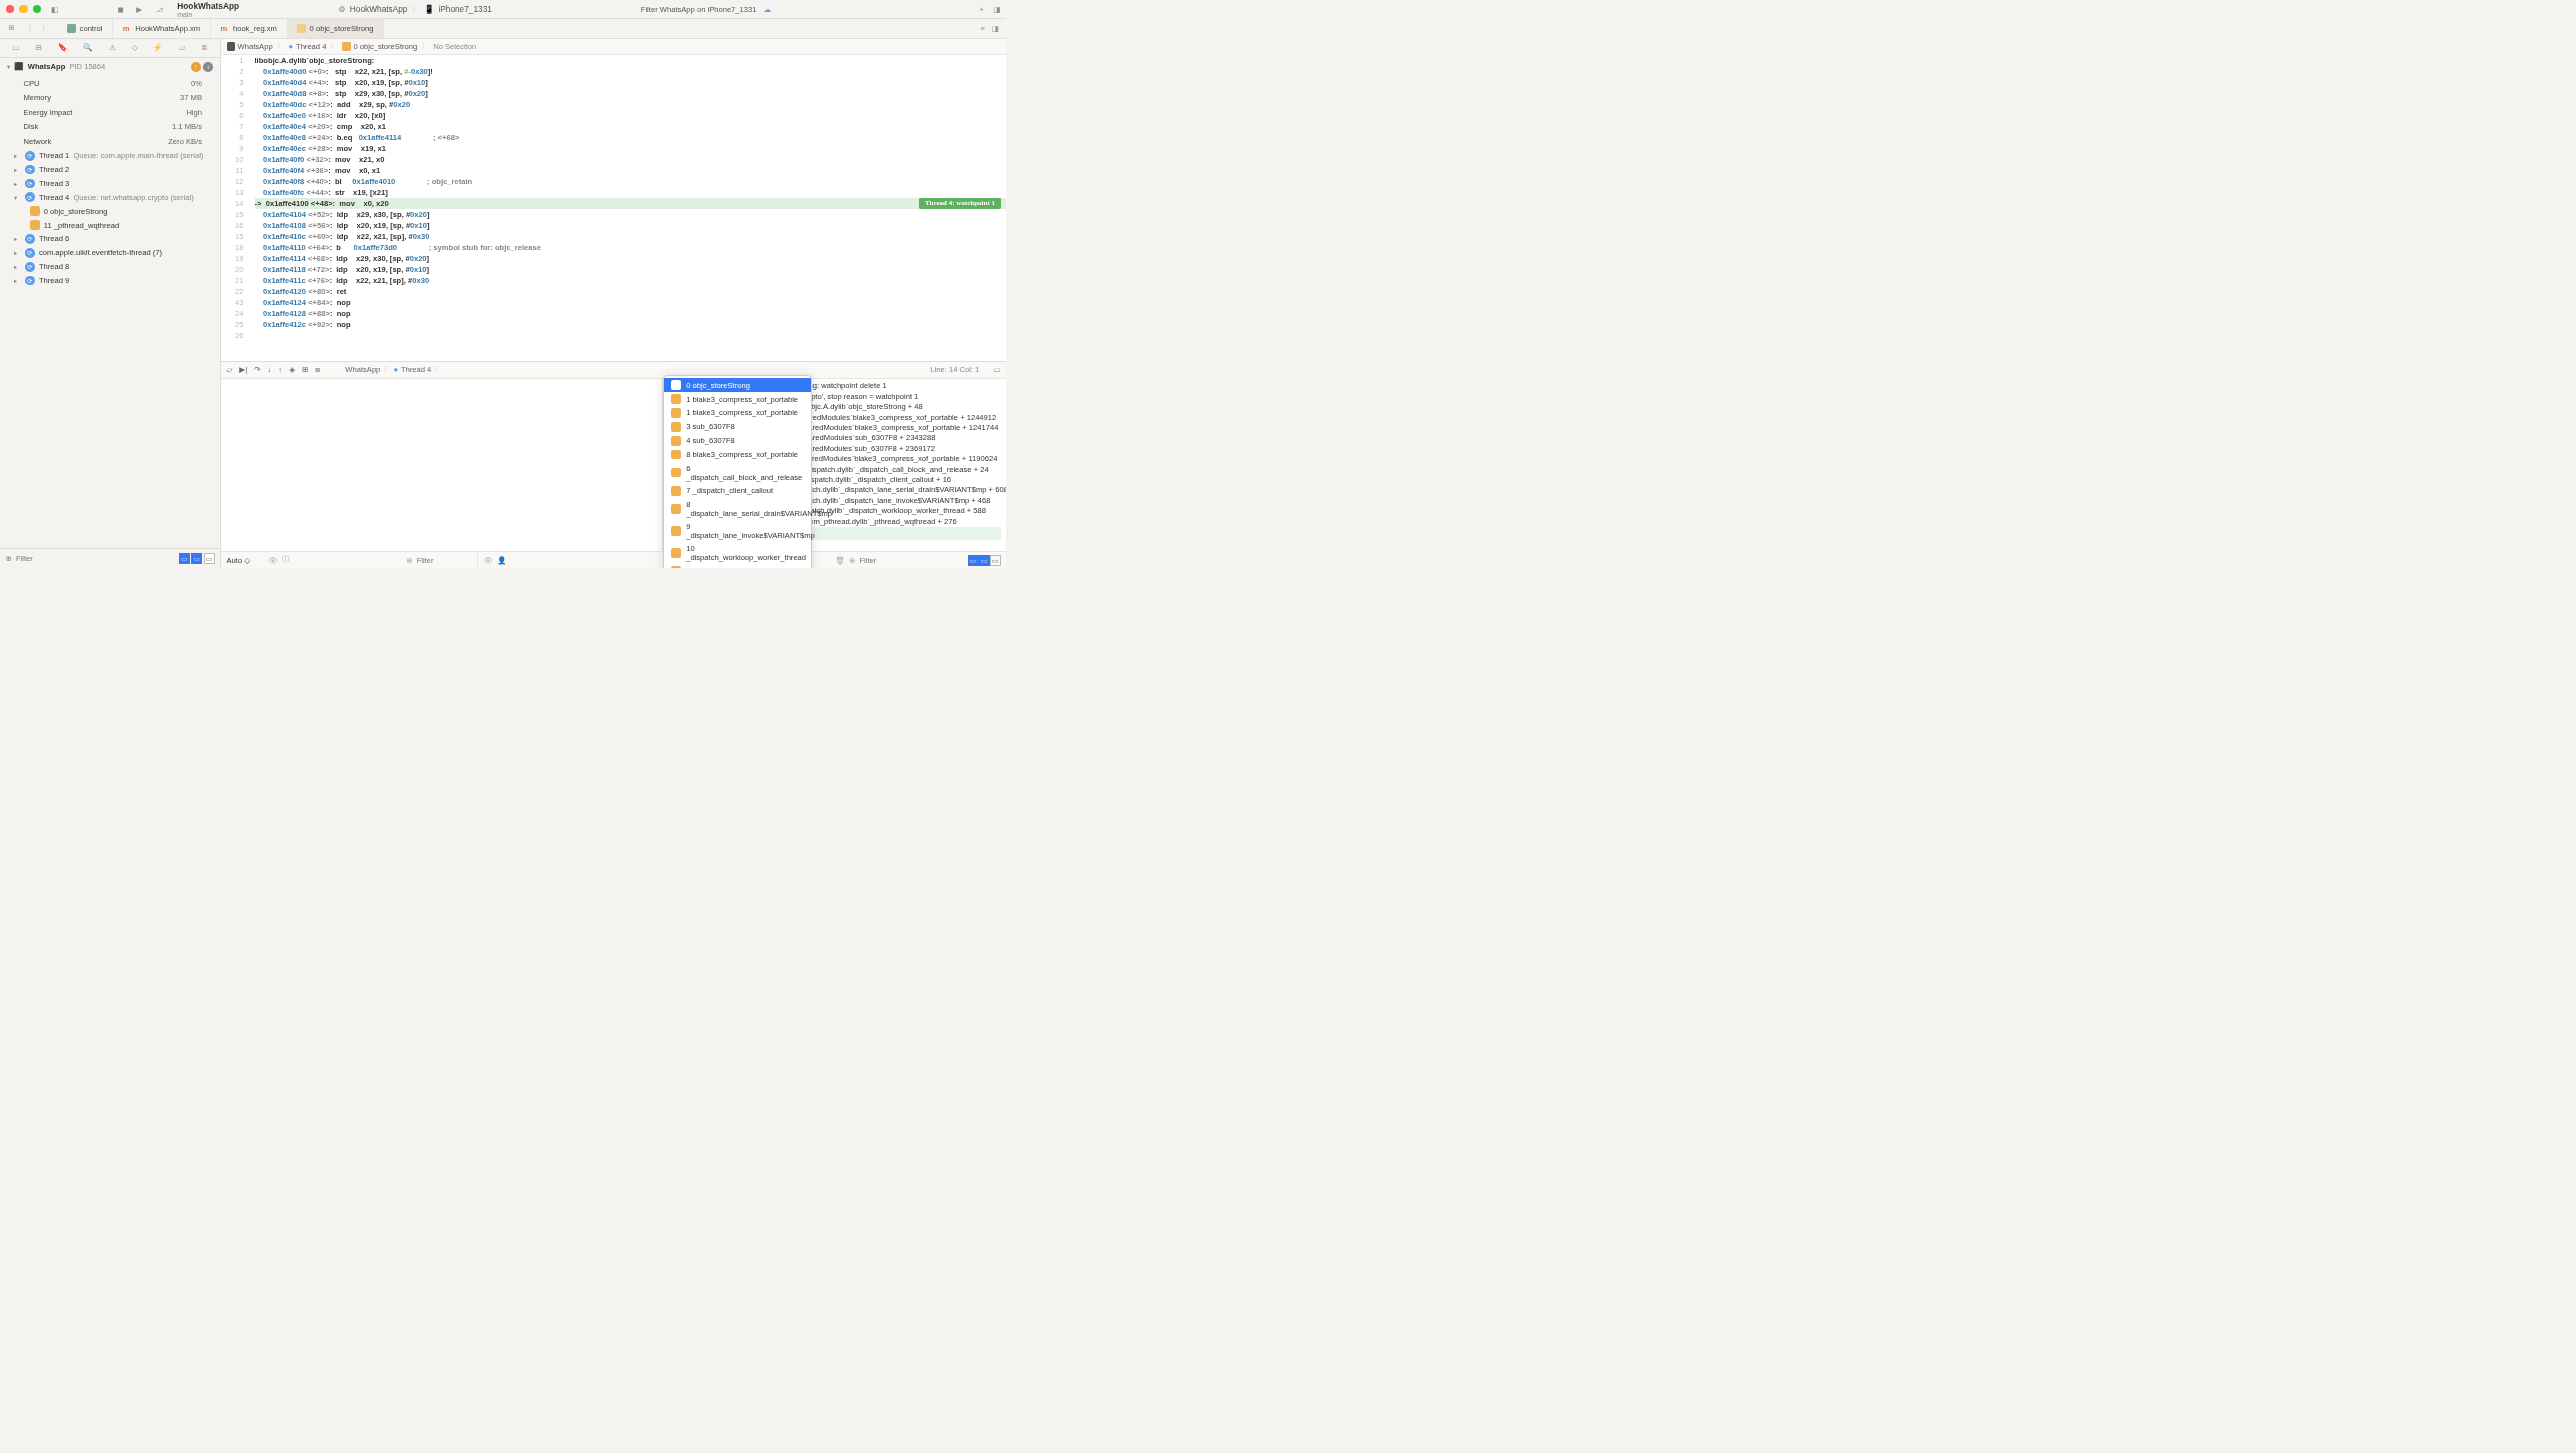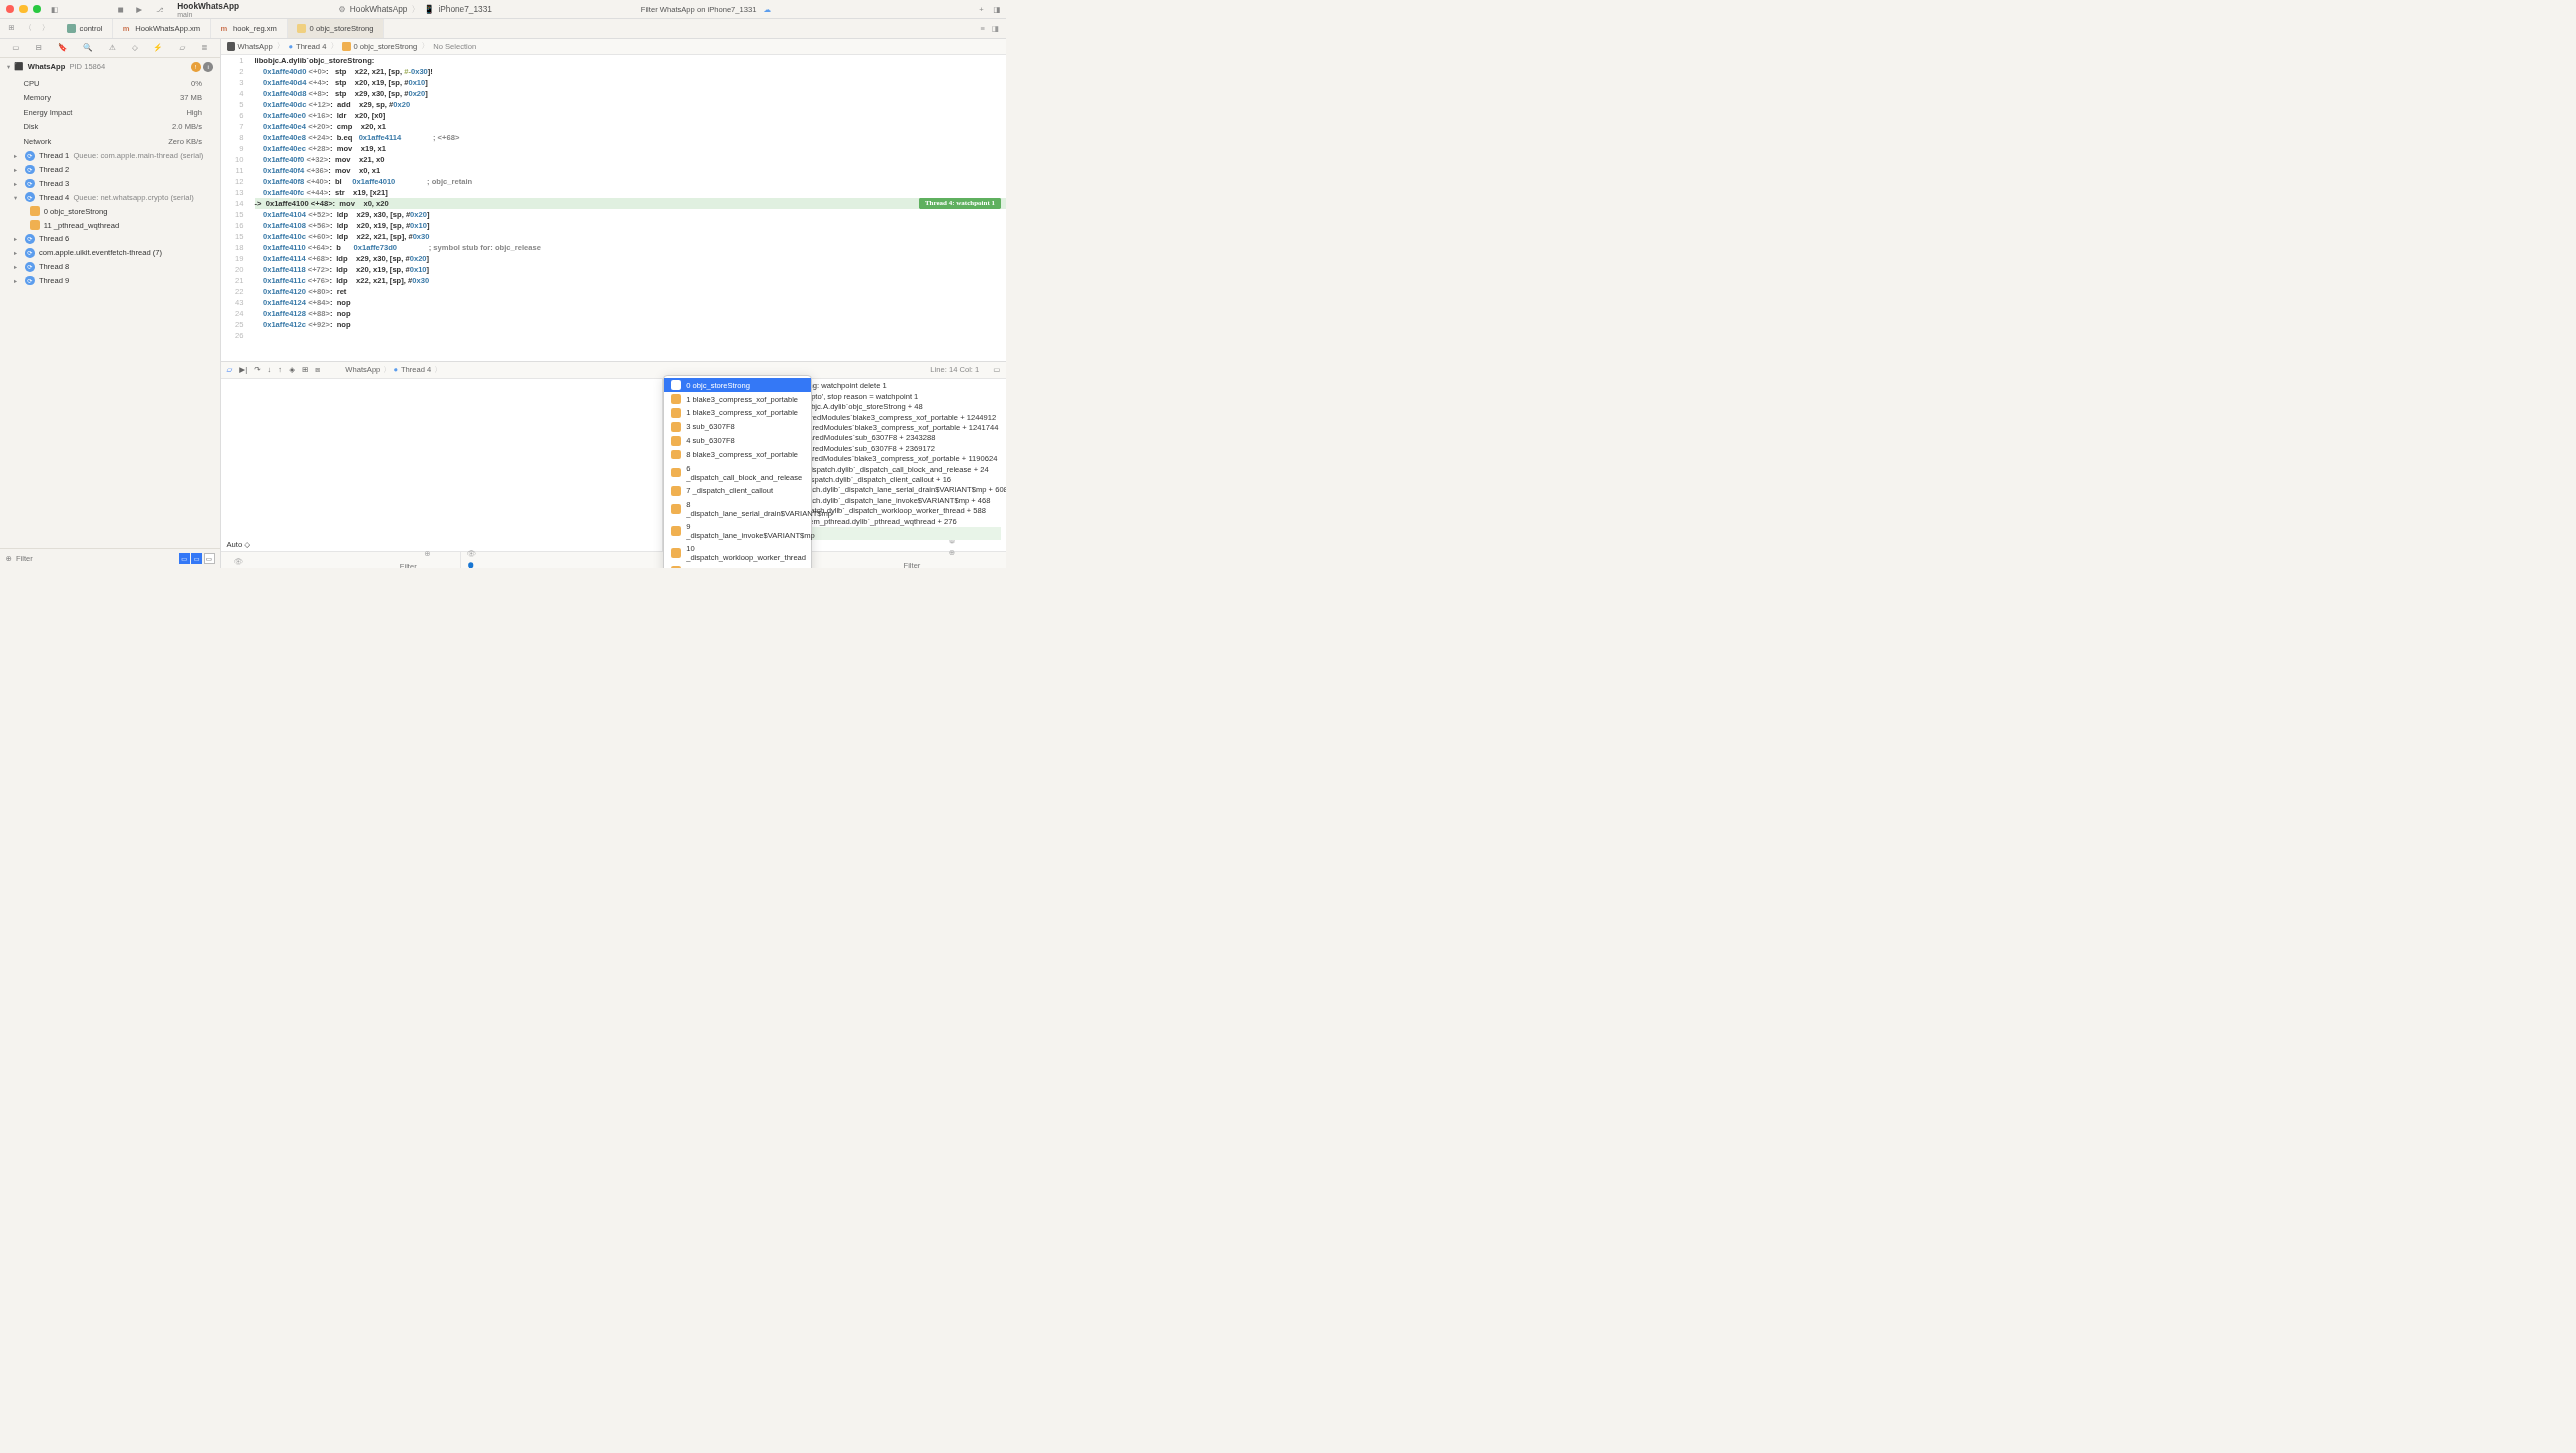--- a/index.html
+++ b/index.html
@@ -97,21 +97,21 @@
 .prompt { background: #e8f4e8; padding: 1.4px 2.8px; }
 
 
 .stack-popup { position: absolute; left: 442px; top: -4.1px; background: #fff; border: 0.7px solid #ccc; border-radius: 4.1px; box-shadow: 0 2.8px 11px rgba(0,0,0,0.15); width: 149px; z-index: 100; padding: 2.8px 0; }
 .sp-item { padding: 2.1px 7px; display: flex; align-items: center; gap: 5.5px; font-size: 7.6px; cursor: pointer; }
 .sp-item.sel { background: #3478f6; color: #fff; }
 .sp-item .spic { width: 9.7px; height: 9.7px; background: #f0b050; border-radius: 2.1px; flex-shrink: 0; }
 .sp-item.sel .spic { background: #fff; }
 
 .dbg-footer { height: 16.6px; border-top: 0.7px solid #e5e5e5; display: flex; align-items: center; background: #f9f8f5; }
-.dbg-footer .sect { display: flex; align-items: center; gap: 4.1px; padding: 0 5.5px; flex-direction: column; }
+.dbg-footer .sect { display: flex; align-items: center; gap: 4.1px; padding: 0 5.5px; }
 .dbg-footer input { border: none; background: transparent; outline: none; font-size: 7.6px; }
 .dbg-footer .divider { width: 0.7px; height: 100%; background: #e5e5e5; }
 .dbg-footer .right { margin-left: auto; }
 .view-toggle { display: flex; gap: 0; }
 .vt { width: 11px; height: 11px; border: 0.7px solid #bbb; display: flex; align-items: center; justify-content: center; font-size: 6.2px; }
 .vt.act { background: #3478f6; color: #fff; border-color: #3478f6; }
 </style>
 </head>
 <body>
 
@@ -211,21 +211,21 @@
           <div class="metric-row">
             <span>Memory</span>
             <span class="val">37 MB</span>
           </div>
           <div class="metric-row">
             <span>Energy Impact</span>
             <span class="val">High</span>
           </div>
           <div class="metric-row">
             <span>Disk</span>
-            <span class="val">2.0 MB/s</span>
+            <span class="val">1.1 MB/s</span>
           </div>
           <div class="metric-row">
             <span>Network</span>
             <span class="val">Zero KB/s</span>
           </div>
         </div>
     <div id="threadsHost">
           <div class="thread-row">
             <span class="chev">▸</span>
             <span class="tdot">⟳</span>

